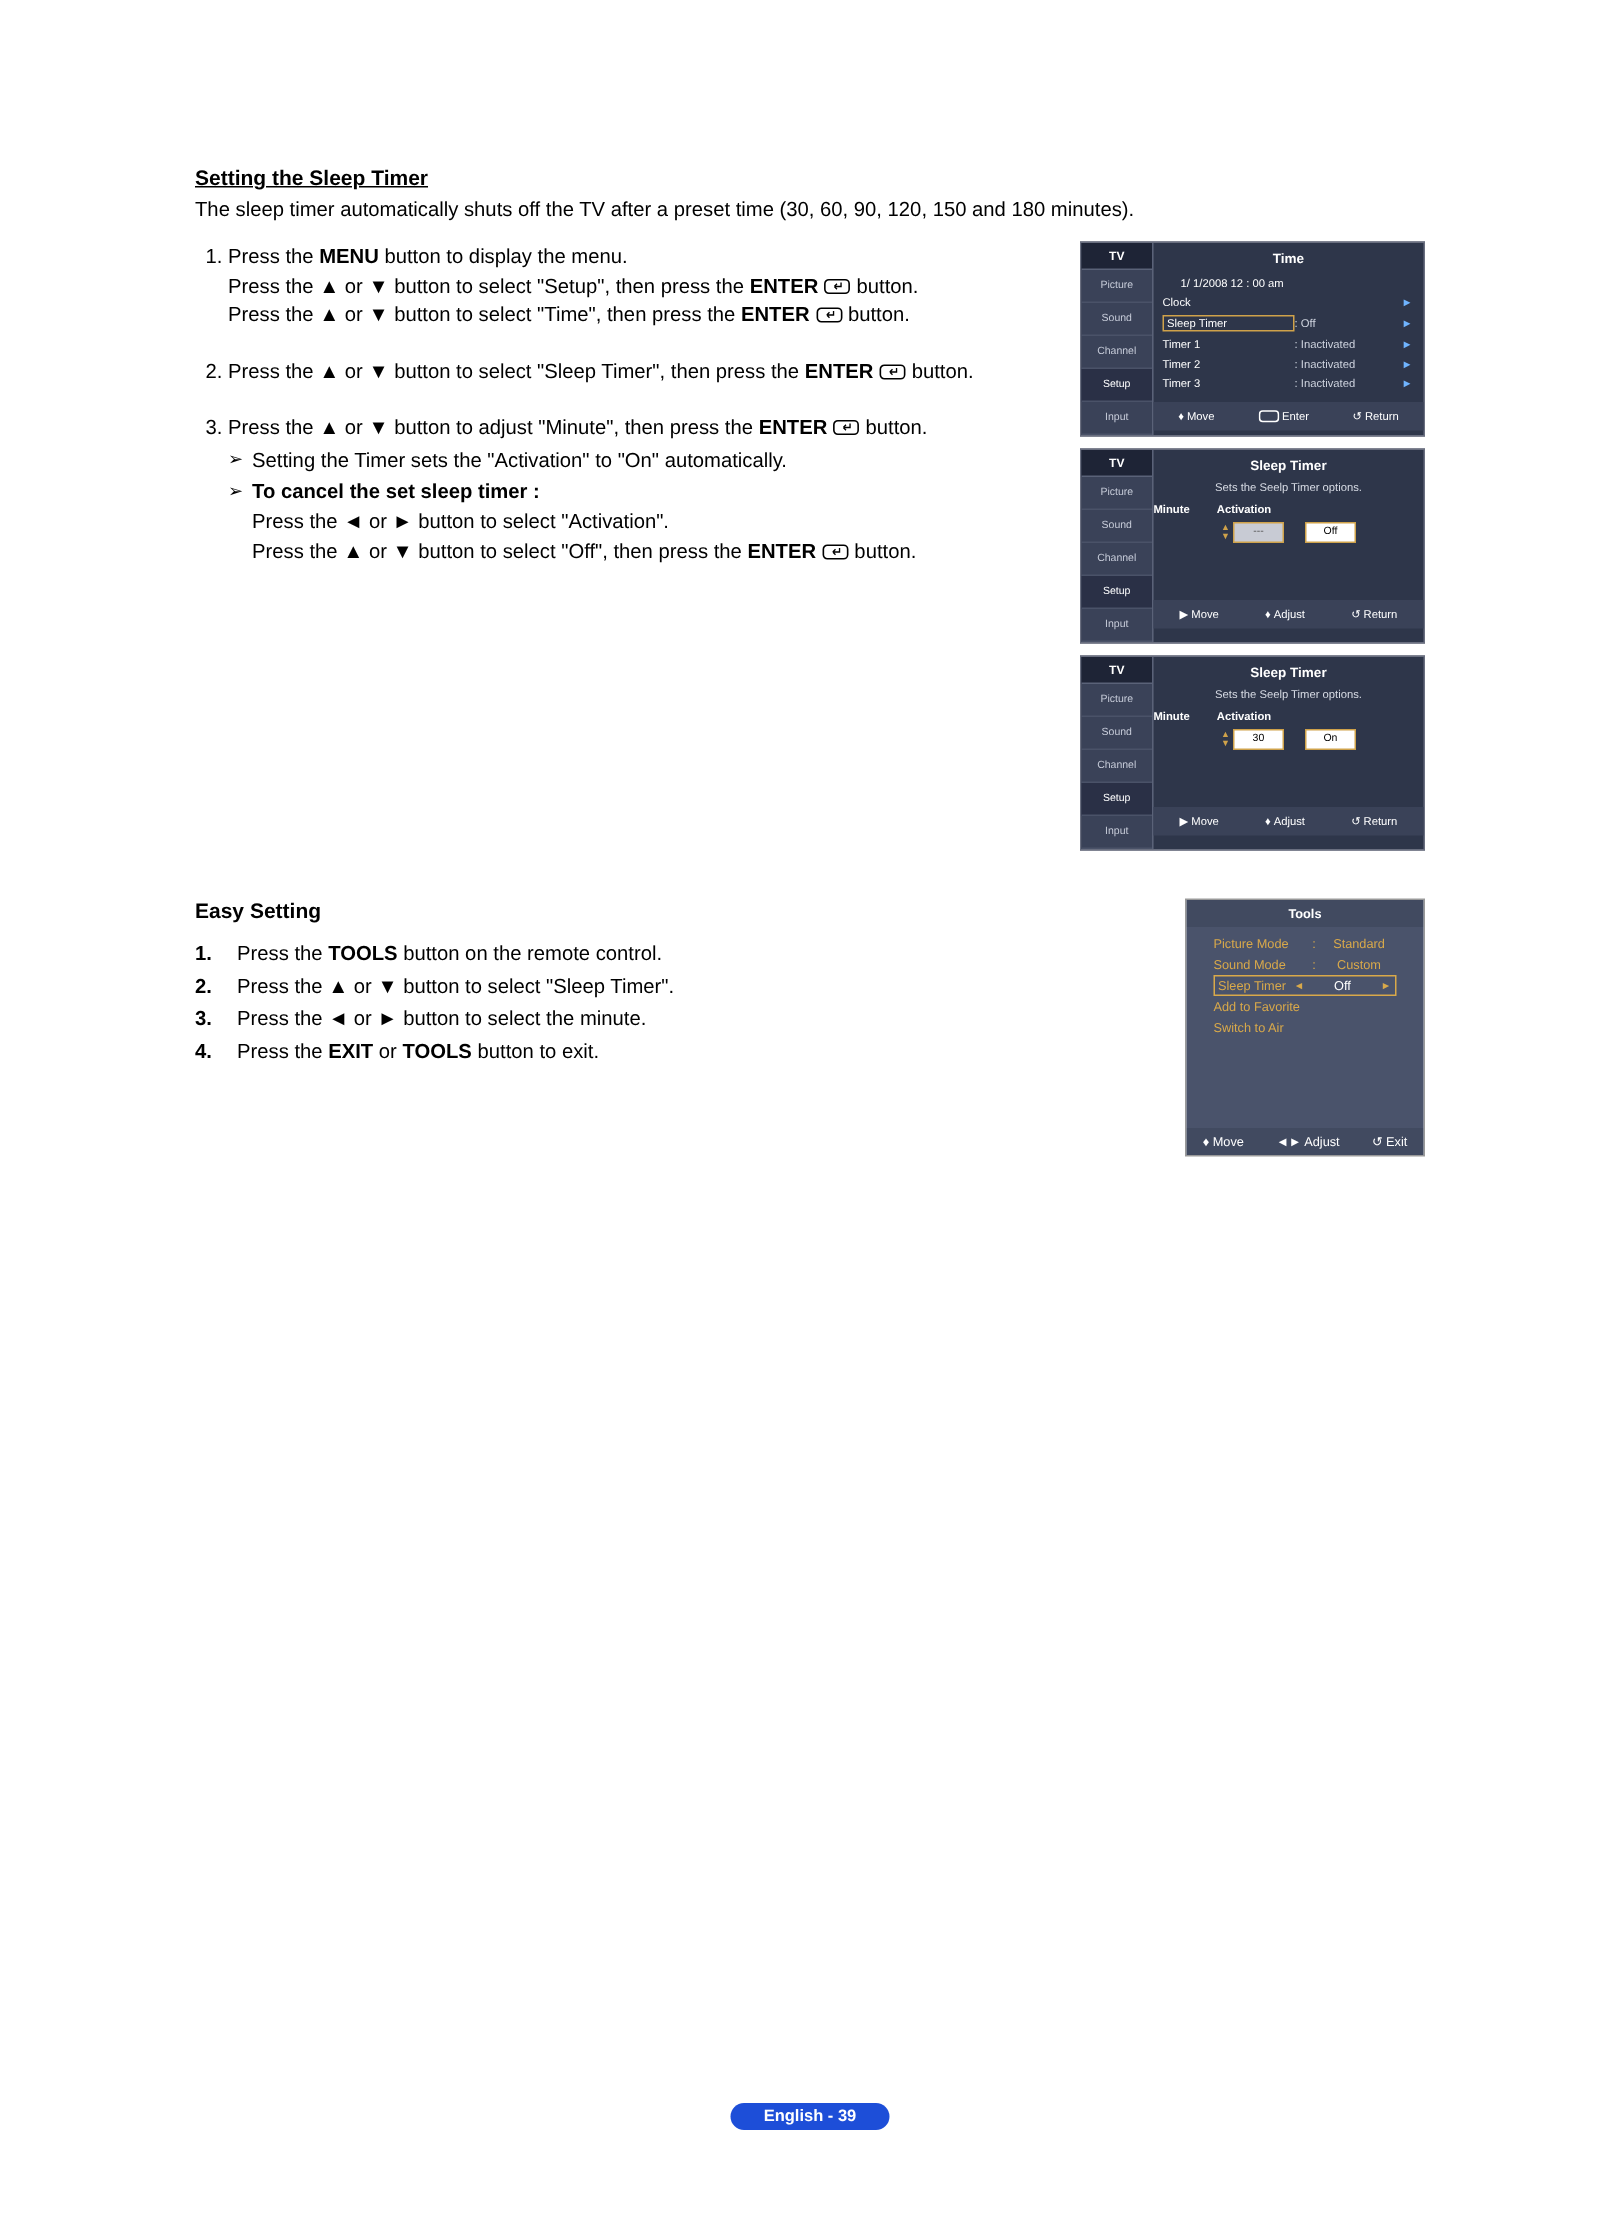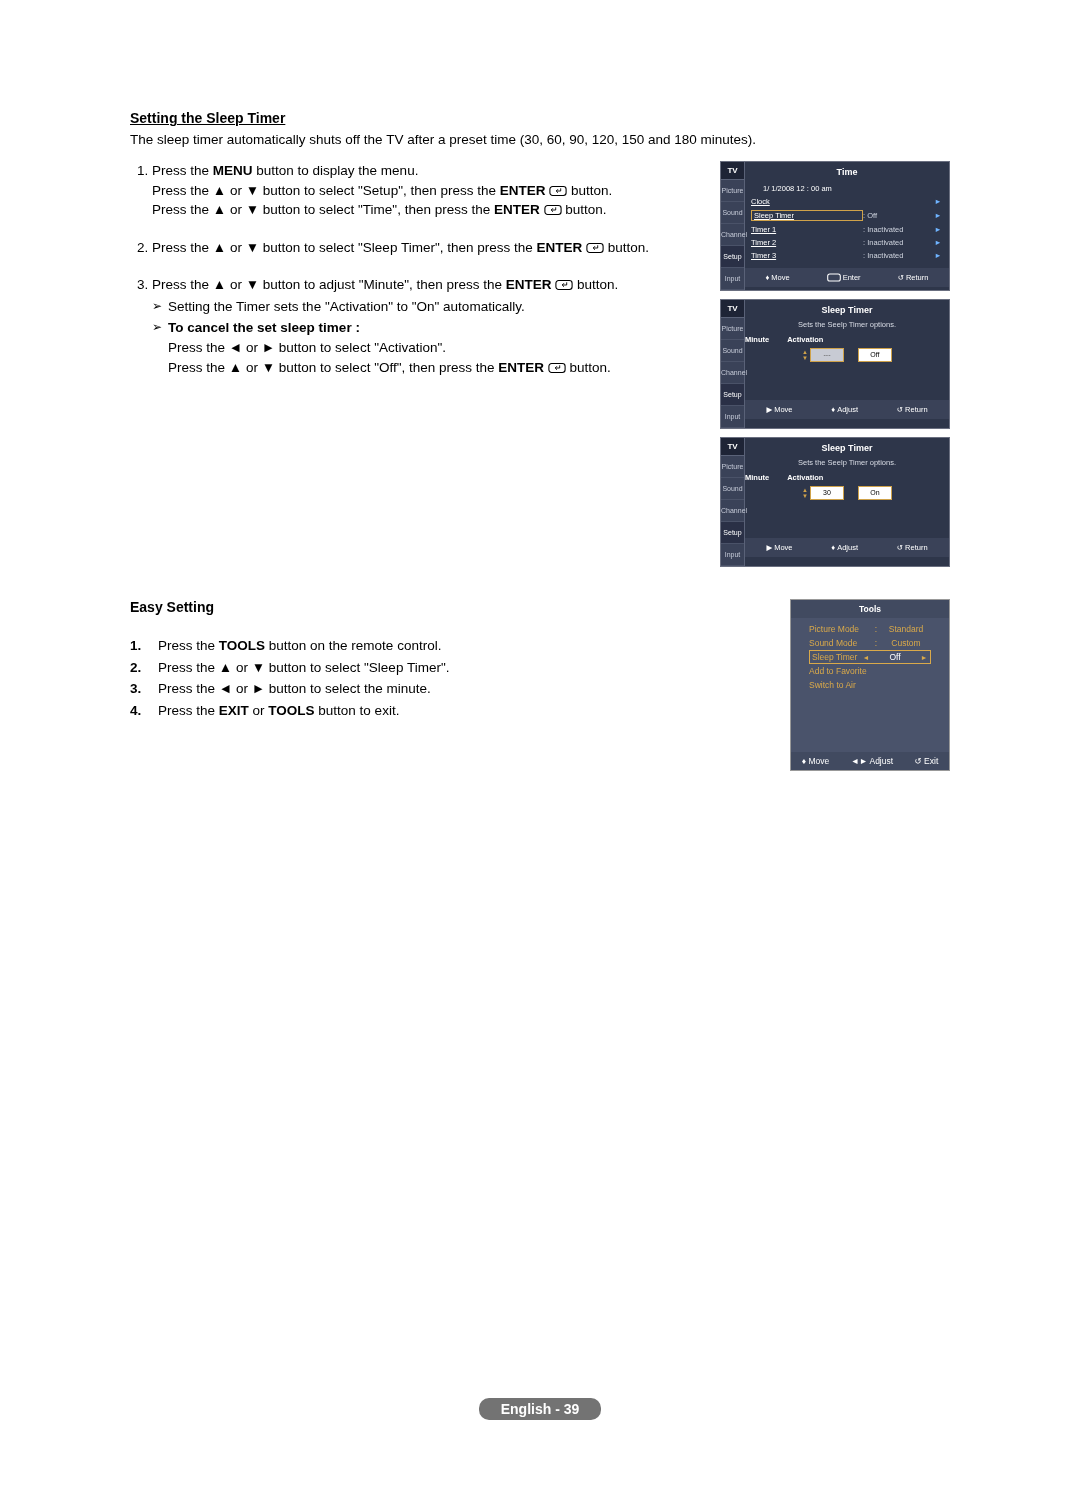--- a/index.html
+++ b/index.html
@@ -37,29 +37,29 @@
   .exit-line { margin-top:4px; }
   .enter-icon {
     display:inline-block; width:18px; height:12px;
     vertical-align: -2px;
   }
   .enter-icon svg { width:100%; height:100%; }
 
   
   .osd { width:230px; background:#2e364a; color:#fff; font-size:8px; border:1px solid #6a6f80;}
   .osd-header { display:flex; }
-  .osd-side { width:24px; background:#3a4258; border-right:1px solid #5a6278;}
+  .osd-side { width:48px; background:#3a4258; border-right:1px solid #5a6278;}
   .osd-side .tv-label { background:#1e2436; color:#fff; font-weight:bold; padding:4px 0; text-align:center; font-size:8px; border-bottom:1px solid #5a6278;}
   .osd-side .item { padding:7px 0; text-align:center; font-size:7px; color:#c6cbd8; border-bottom:1px solid #4a5268;}
   .osd-side .item.sel { background:#2a3046; color:#fff; }
   .osd-main { flex:1; position:relative; }
   .osd-title { text-align:center; font-weight:bold; padding:5px 0; color:#fff; font-size:9px;}
   .osd-date { padding:2px 6px; font-size:7.5px;margin-left:12px;}
   .osd-row { display:flex; align-items:center; padding:2px 6px; font-size:7.5px;}
-  .osd-row .lbl { flex:1;text-decoration:underline;}
+  .osd-row .lbl { flex:1;}
   .osd-row .val { width:70px; color:#cfd4df;}
   .osd-row .arrow { width:10px; text-align:center; color:#6fb4ff;}
   .osd-row.hl .lbl { border:1px solid #cfa24a; padding:0 2px;}
   .osd-footer { display:flex; justify-content:space-around; padding:5px 2px; background:#3a4258; font-size:7.5px; color:#fff;}
   .osd-footer span { display:flex; align-items:center; gap:2px;}
   .sleep-subtitle{ text-align:center; font-size:7.5px; color:#d8dce5; padding:0 4px 6px;}
   .minact-head{ display:flex; justify-content:flex-start; gap:18px; font-size:7.5px; font-weight:bold; color:#fff; padding-bottom:4px;}
   .minact-row{ display:flex; justify-content:center; gap:14px;}
   .valbox{ width:34px; height:14px; border:1px solid #cfa24a; background:#fff; color:#000; font-size:7px; text-align:center; line-height:12px;}
   .valbox.gray{ background:#c8cbd4; color:#555;}
@@ -77,28 +77,28 @@
   .tools-row.sel{ border:1px solid #d9a94a; padding:1px 2px;}
   .tools-row.sel .tv{ color:#fff;}
   .tools-row .tri{ font-size:7px; color:#d9a94a; width:8px; text-align:center;}
   .tools .spacer{ height:40px;}
   .tools-footer{ background:#414a60; display:flex; justify-content:space-around; padding:4px 0;}
 
   
   .easy-wrap{ display:flex; gap:16px; margin-top:32px;}
   .easy-left{ flex:1;}
   .easy-right{ width:230px; display:flex; justify-content:flex-end;}
-  .easy-heading{ font-weight:bold; margin-bottom:20px; font-size:14px;}
+  .easy-heading{ font-weight:bold; margin-bottom:10px; font-size:14px;}
   .easy-steps{ list-style:none; font-size:13.5px; line-height:1.6;}
   .easy-steps li{ display:flex; gap:10px;}
   .easy-steps .num{ font-weight:bold; width:18px;}
 
   
   .page-footer{ position:absolute; bottom:68px; left:0; right:0; text-align:center;}
-  .pf-pill{ display:inline-block; background:#737373; color:#fff; font-size:14px; font-weight:bold; padding:3px 22px; border-radius:10px;}
+  .pf-pill{ display:inline-block; background:#1d4ed8; color:#fff; font-size:11px; font-weight:bold; padding:3px 22px; border-radius:10px;}
 
   b{ font-weight:bold;}
 </style>
 </head>
 <body>
 
 <div class="heading">Setting the Sleep Timer</div>
 <div class="intro">The sleep timer automatically shuts off the TV after a preset time (30, 60, 90, 120, 150 and 180 minutes).</div>
 
 <div class="cols">

